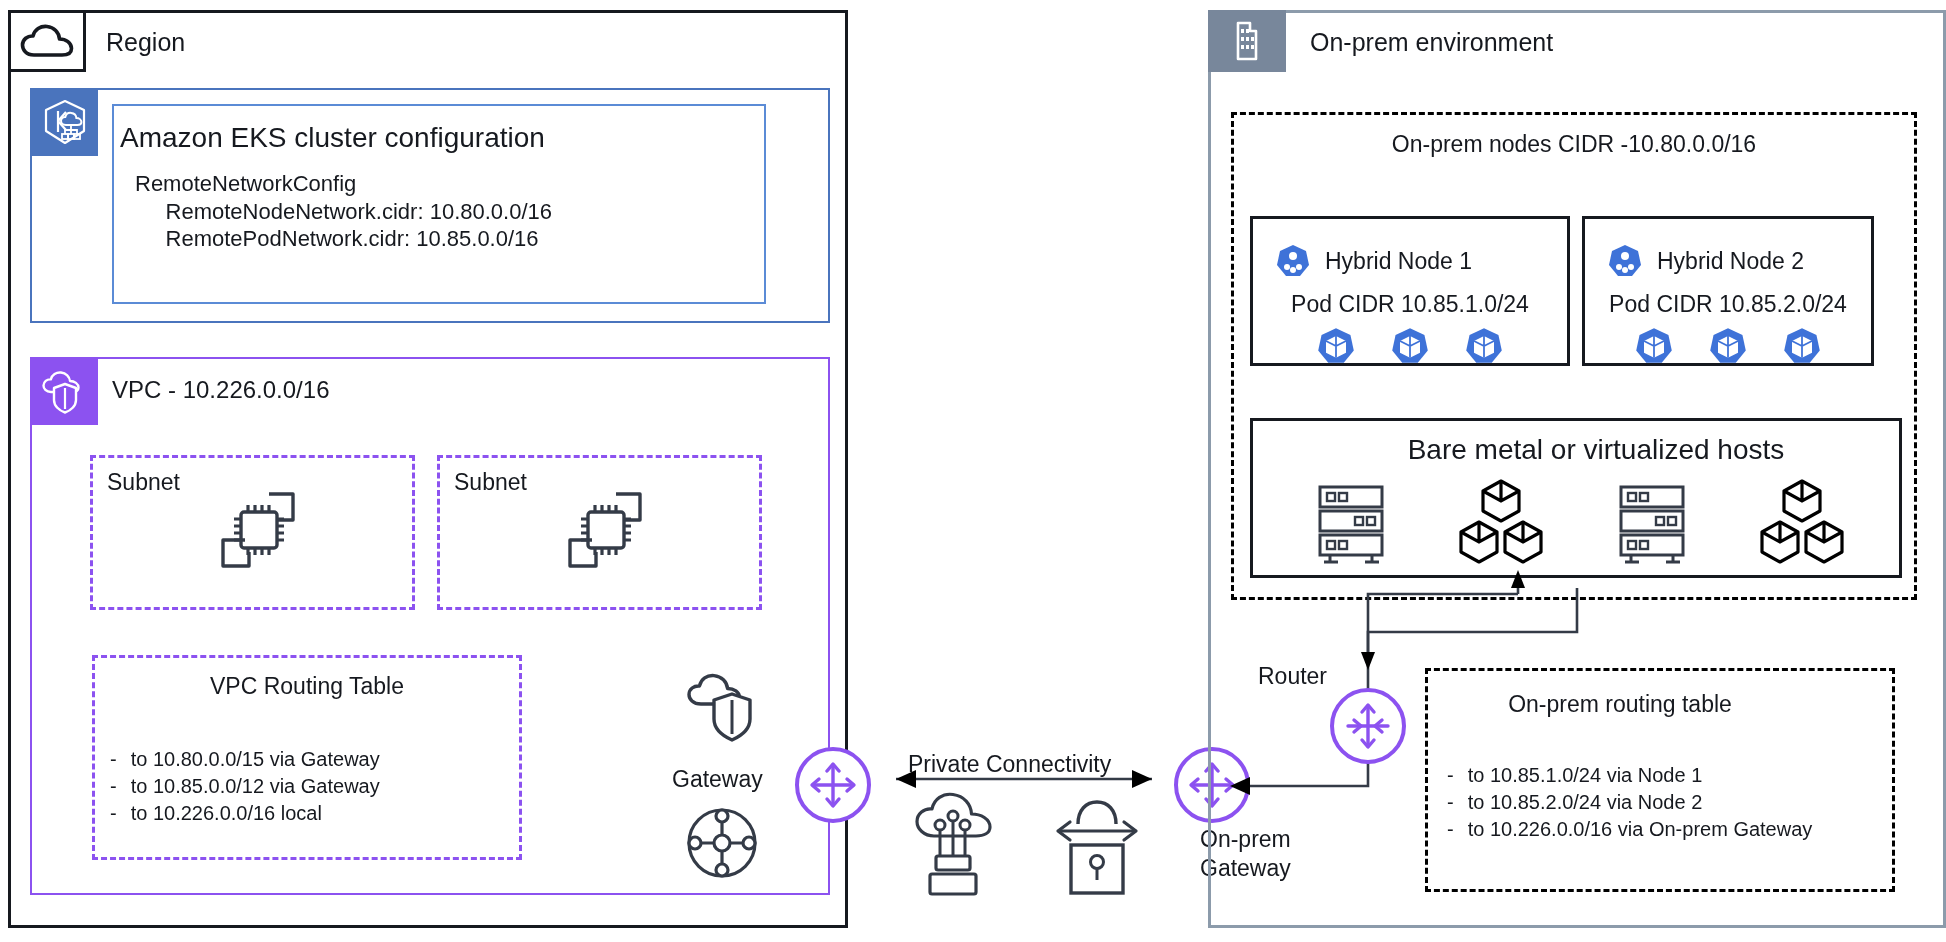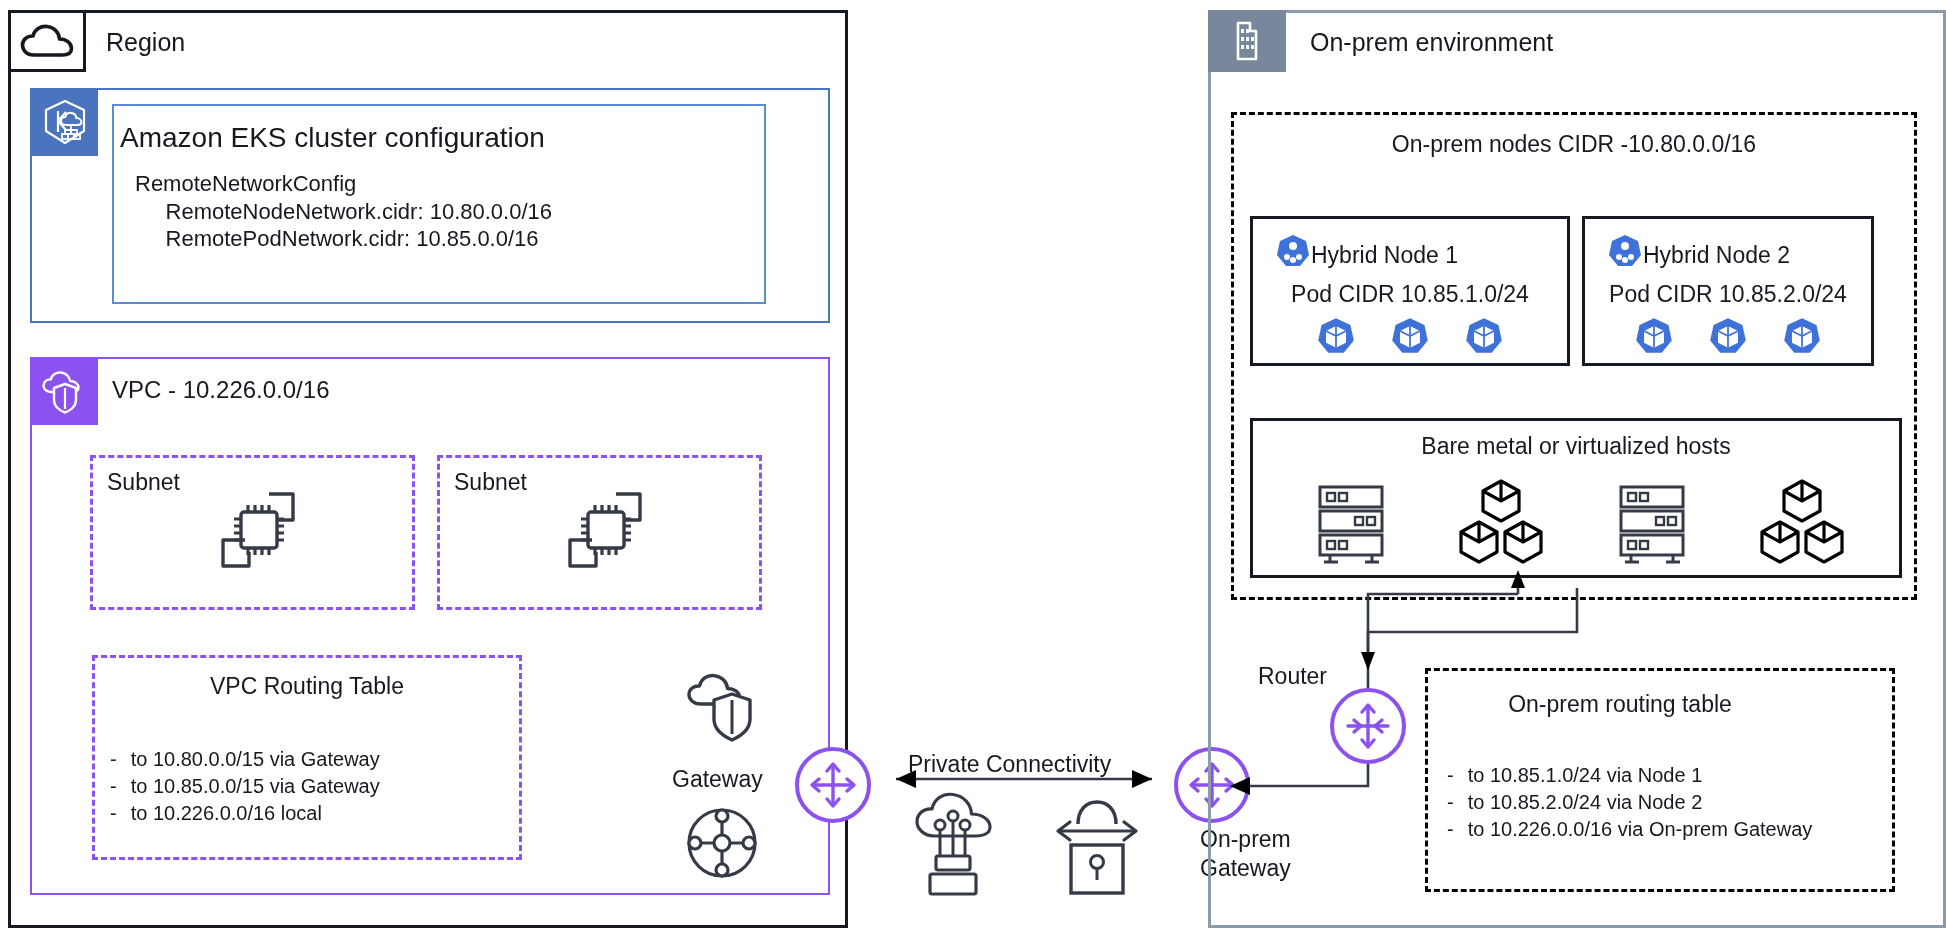--- a/index.html
+++ b/index.html
@@ -60,27 +60,27 @@
   #onprem-icon-box{left:1208px;top:10px;width:78px;height:62px;background:#78879B;
                    display:flex;align-items:center;justify-content:center;}
   #onprem-title{left:1310px;top:27px;font-size:25px;}
 
   #onprem-dashed{left:1231px;top:112px;width:686px;height:488px;border:3px dashed #000;box-sizing:border-box;background:#fff;}
   #onprem-cidr{left:1231px;top:130px;width:686px;text-align:center;font-size:23px;line-height:1.3;}
 
   .hybrid-node{border:3px solid #16191f;box-sizing:border-box;background:#fff;}
   #hnode-1{left:1250px;top:216px;width:320px;height:150px;}
   #hnode-2{left:1582px;top:216px;width:292px;height:150px;}
-  .hnode-head{display:flex;align-items:flex-end;margin:14px 0 0 22px;}
+  .hnode-head{display:flex;align-items:center;gap:14px;margin:24px 0 0 22px;}
   .hnode-title{font-size:23px;}
   .hnode-cidr{text-align:center;font-size:23px;margin-top:12px;}
   .pods-row{display:flex;justify-content:center;gap:34px;margin-top:8px;}
 
   #bare-metal{left:1250px;top:418px;width:652px;height:160px;border:3px solid #16191f;box-sizing:border-box;background:#fff;}
-  #bare-metal-title{left:1250px;top:432px;width:652px;text-align:center;font-size:23px;}
+  #bare-metal-title{left:1250px;top:432px;width:652px;text-align:center;font-size:28px;padding-left:20px;}
   #bare-metal-icons{left:1308px;top:478px;width:540px;display:flex;justify-content:space-between;align-items:center;}
 
   #router-circle{left:1330px;top:688px;}
   #router-label{left:1258px;top:662px;font-size:23px;}
 
   #onprem-rt{left:1425px;top:668px;width:470px;height:224px;border:3px dashed #000;box-sizing:border-box;background:#fff;}
   #onprem-rt-title{left:1425px;top:690px;width:390px;text-align:center;font-size:23px;}
   #onprem-rt-rows{left:1447px;top:764px;font-size:20px;}
 
   svg{display:block;overflow:visible;}
@@ -160,21 +160,21 @@
 
 <div class="abs" id="vpc-rt"></div>
 <div class="abs txt" id="vpc-rt-title">VPC Routing Table</div>
 <div class="abs" id="vpc-rt-rows">
   <div class="rt-row">
     <span>-</span>
     <span>to 10.80.0.0/15 via Gateway</span>
   </div>
   <div class="rt-row">
     <span>-</span>
-    <span>to 10.85.0.0/15 via Gateway</span>
+    <span>to 10.85.0.0/12 via Gateway</span>
   </div>
   <div class="rt-row">
     <span>-</span>
     <span>to 10.226.0.0/16 local</span>
   </div>
 </div>
 
 <div class="abs" id="gw-cloud-icon">
   <svg width="78" height="76" viewBox="0 0 78 76">
     <path d="M16 32 C8 32 4 27 4 22.5 C4 17 9 13.5 14.5 14 C16 7 22 3 29 3.6 C36.6 4.3 42 9.6 42.5 16.5 C49 16.5 54.5 20 54.5 25.5 C54.5 29.8 50.5 32 45 32 Z" fill="none" stroke="#343B47" stroke-width="3.4" stroke-linejoin="round"></path>

